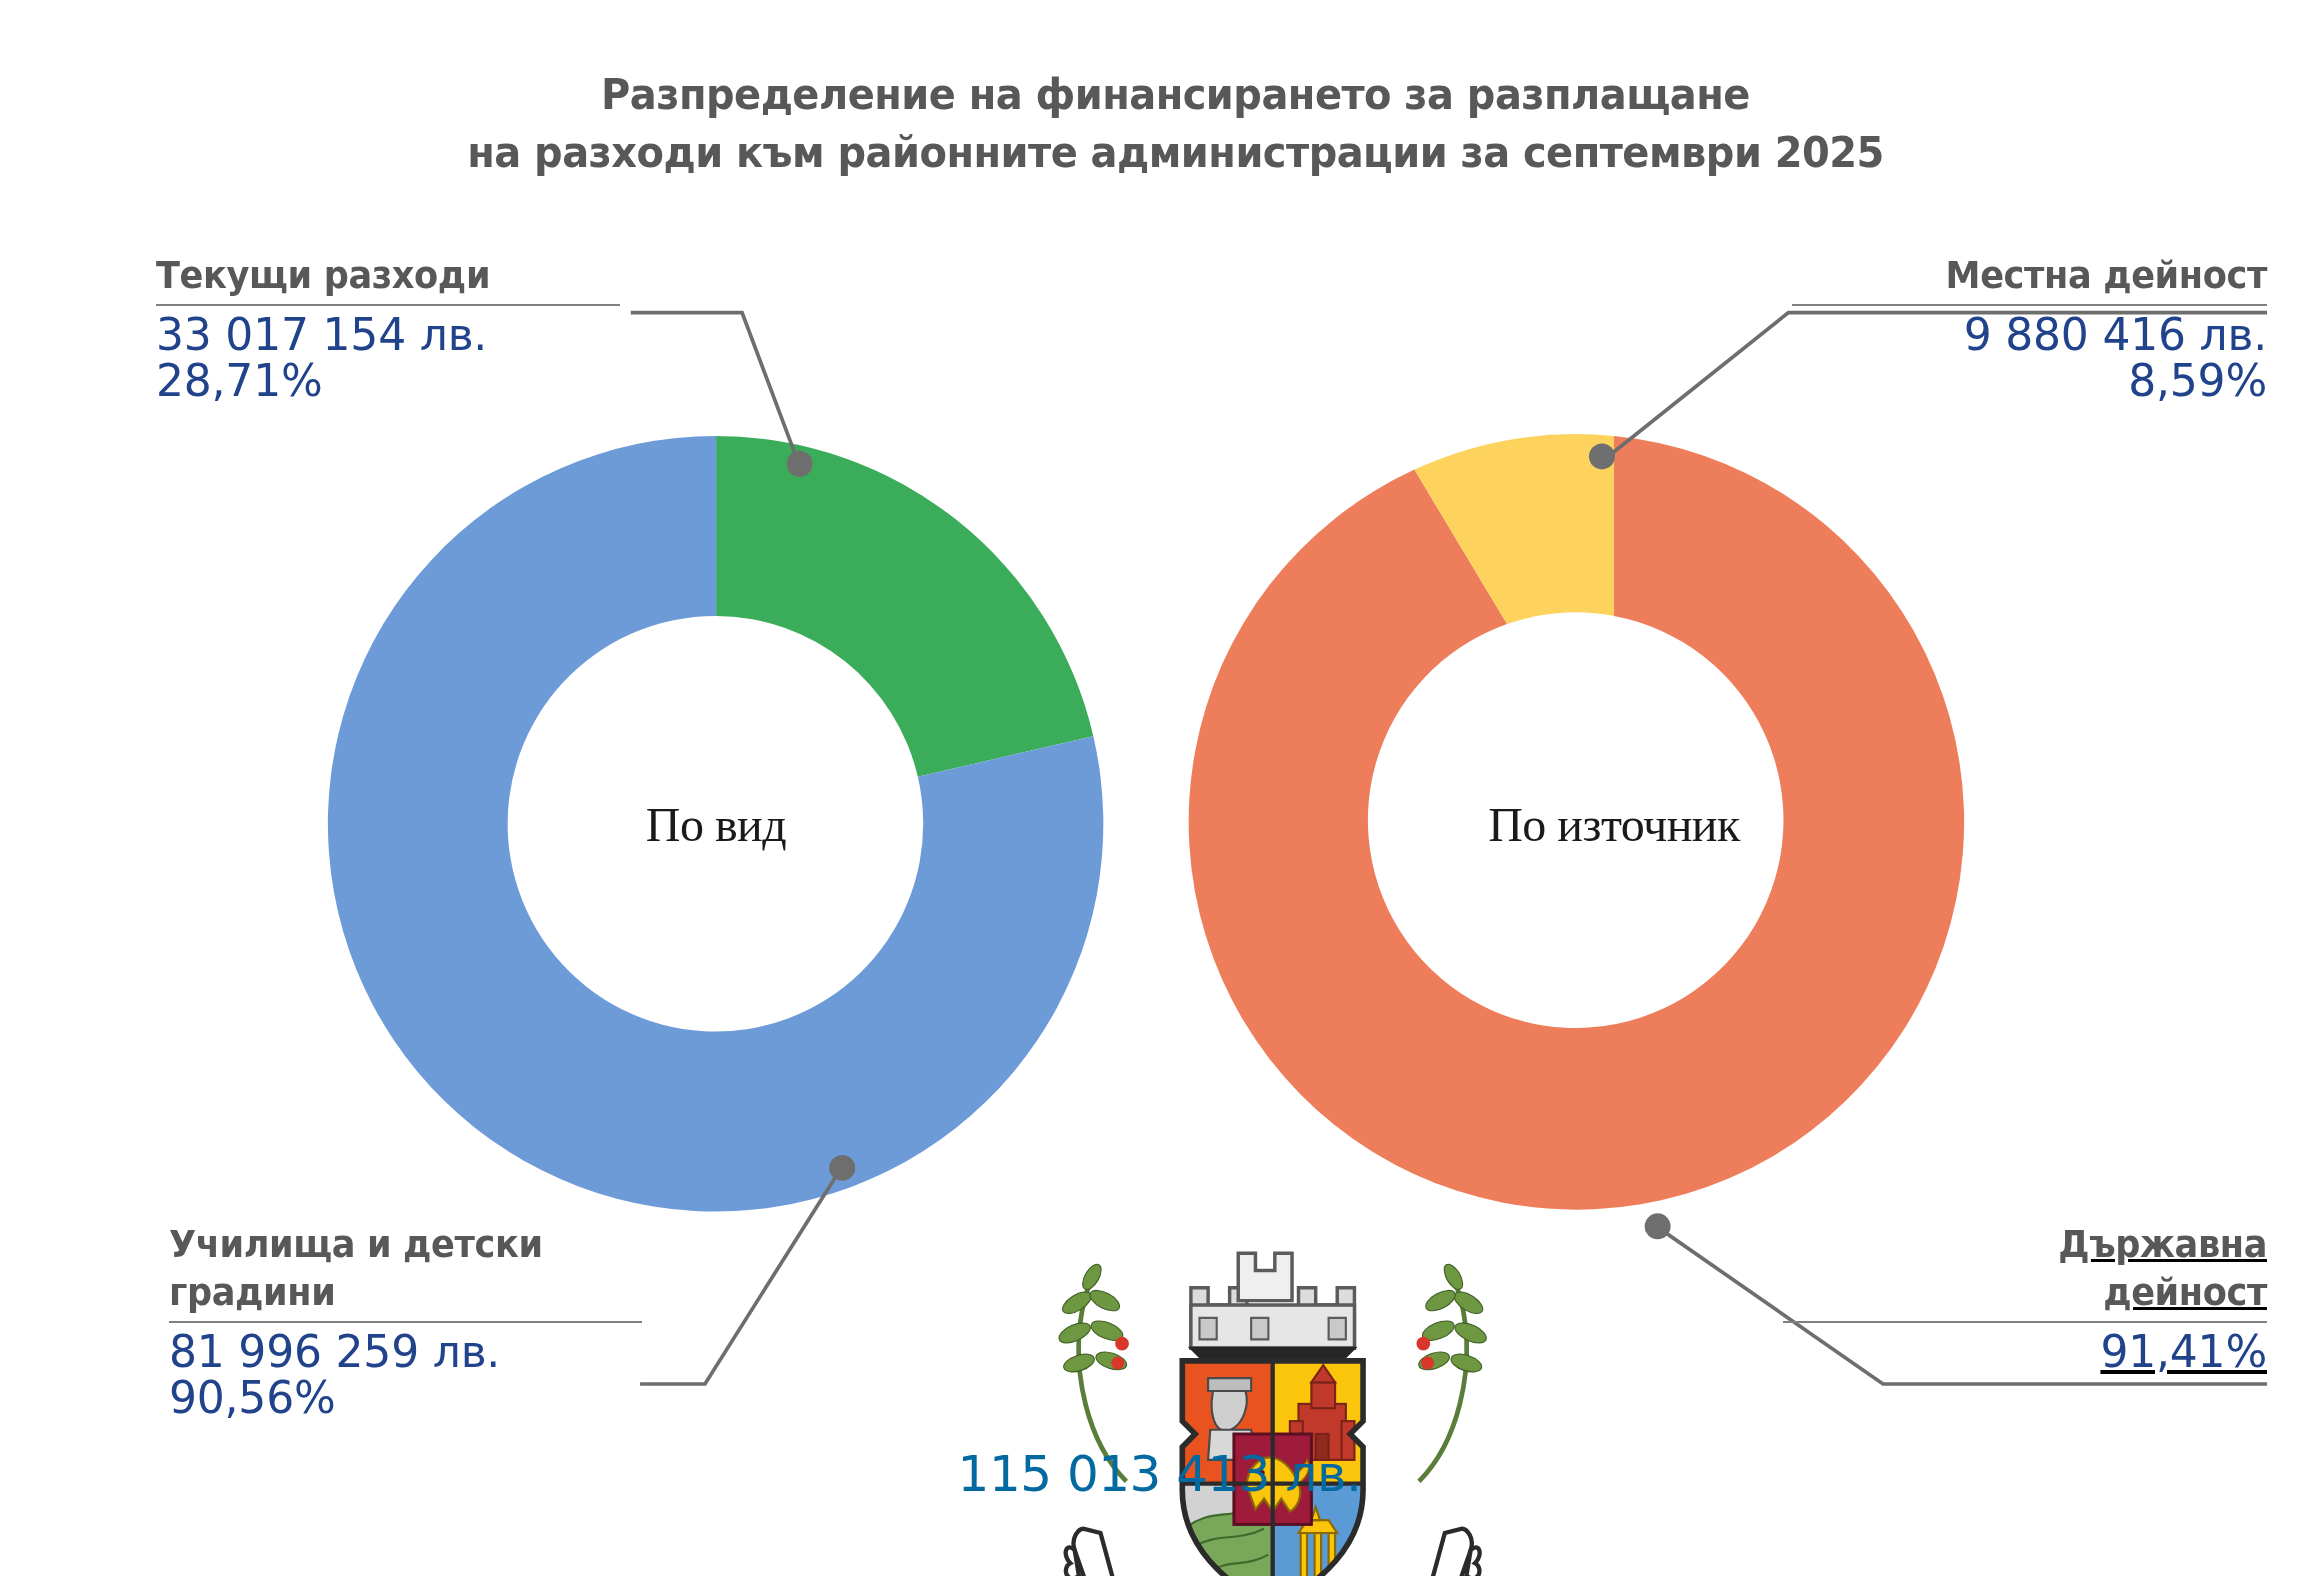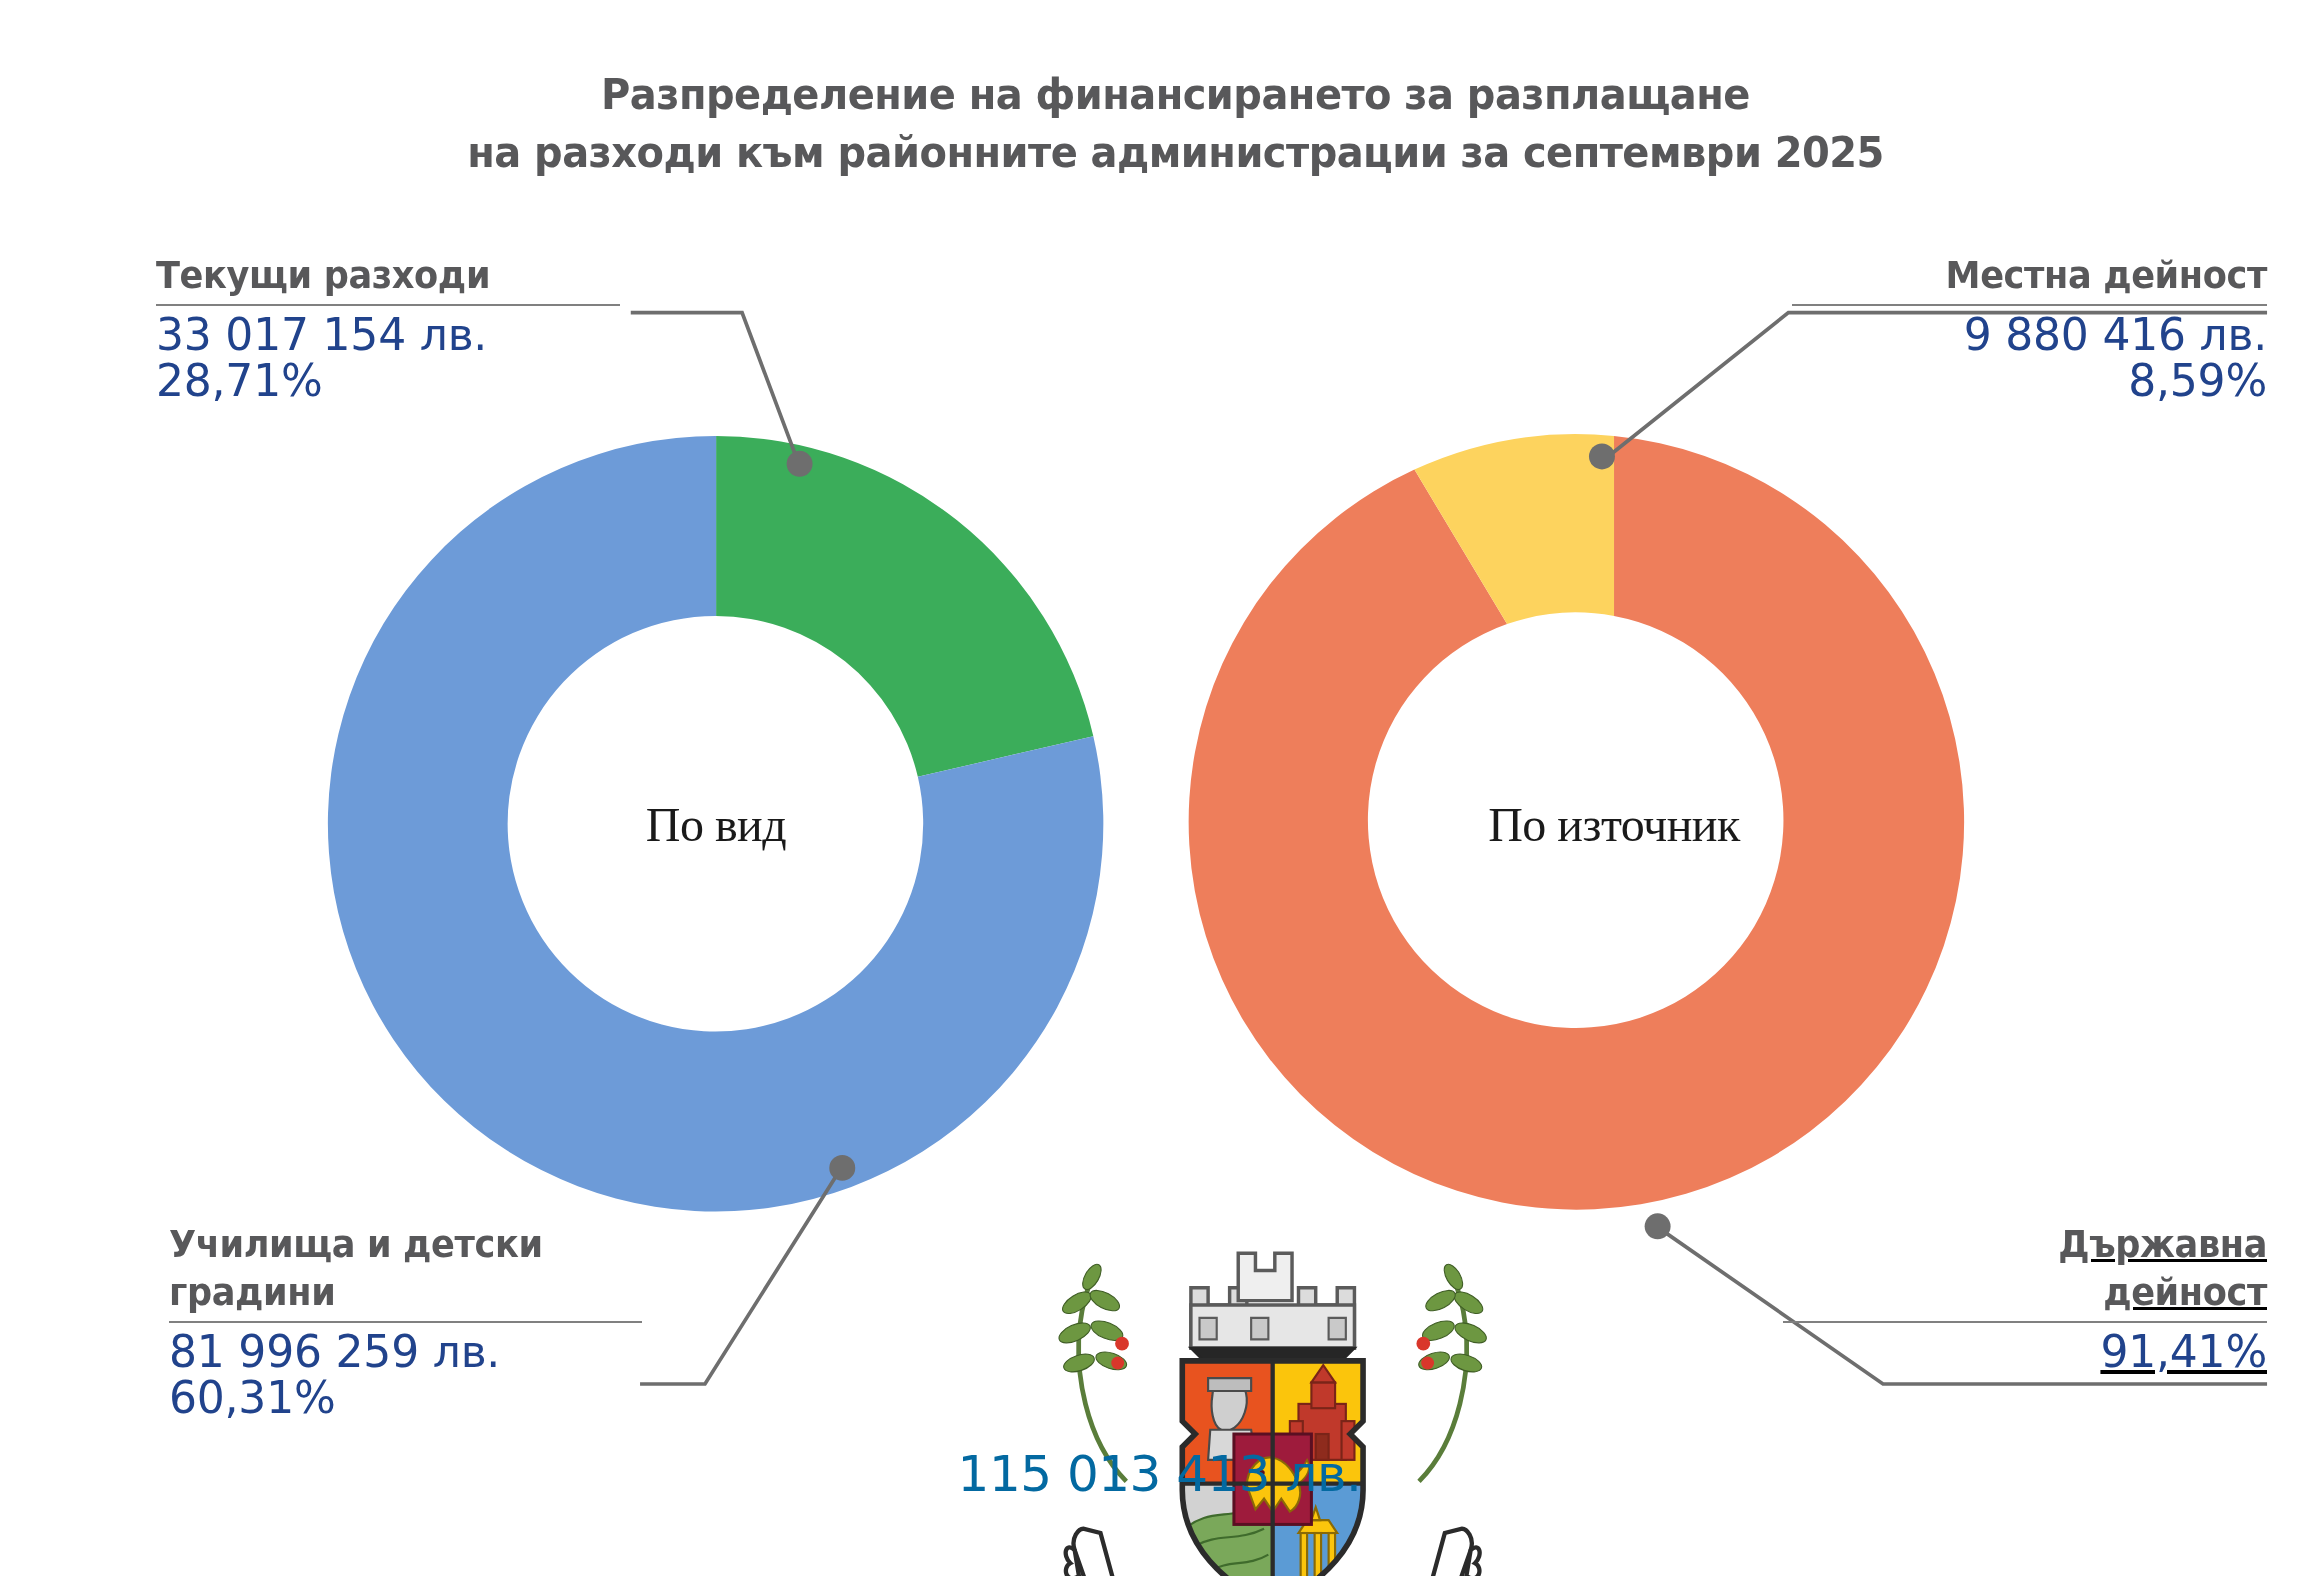--- a/index.html
+++ b/index.html
@@ -171,21 +171,21 @@
   <div class="rule"></div>
   <div class="val">33 017 154 лв.</div>
   <div class="val">28,71%</div>
 </div>
 
 <div class="callout left" id="callout-schools">
   <div class="cap">Училища и детски</div>
   <div class="cap">градини</div>
   <div class="rule"></div>
   <div class="val">81 996 259 лв.</div>
-  <div class="val">60,31%</div>
+  <div class="val">90,56%</div>
 </div>
 
 <div class="callout right" id="callout-local">
   <div class="cap">Местна дейност</div>
   <div class="rule"></div>
   <div class="val">9 880 416 лв.</div>
   <div class="val">8,59%</div>
 </div>
 
 <div class="callout right" id="callout-state">

